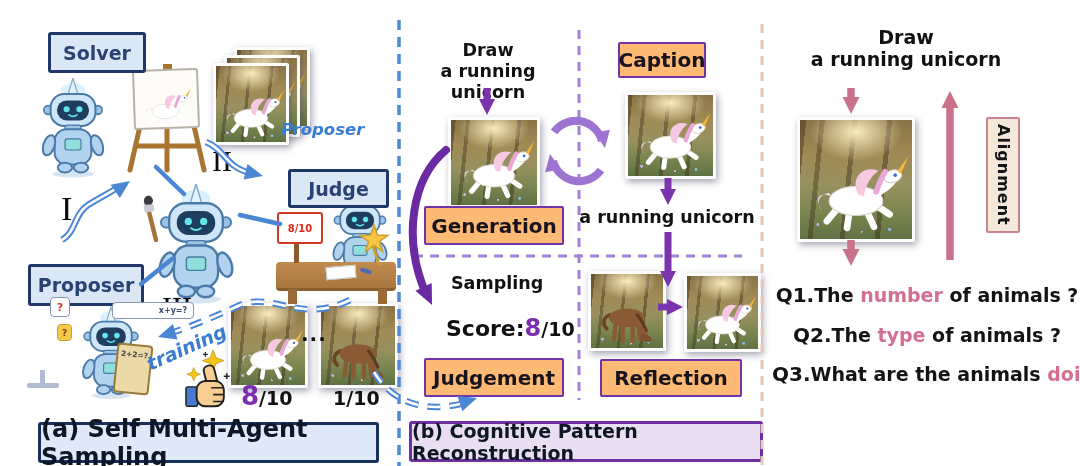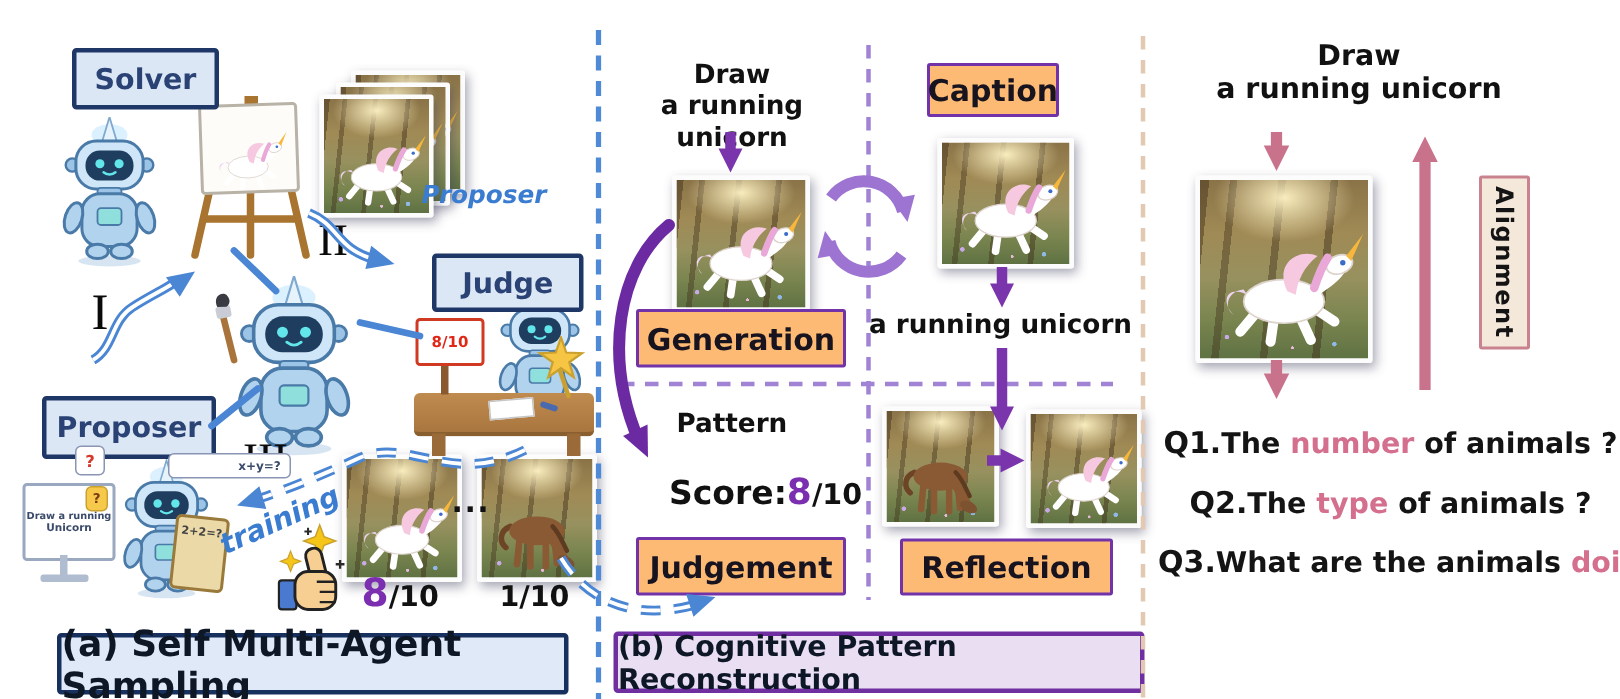--- a/index.html
+++ b/index.html
@@ -158,25 +158,20 @@
   <div class="abs" style="left:276px;top:262px;width:120px;height:26px;border-radius:4px;z-index:3;
        background:linear-gradient(#c08b4f,#a9763f);border-bottom:3px solid #8a5f30;"></div>
   <div class="abs" style="left:288px;top:289px;width:9px;height:15px;background:#9a6a38;z-index:3;"></div>
   <div class="abs" style="left:378px;top:289px;width:9px;height:15px;background:#9a6a38;z-index:3;"></div>
   <div class="abs" style="left:326px;top:266px;width:28px;height:11px;background:#fff;border:1px solid #c5c5c5;transform:rotate(-5deg);z-index:4;"></div>
   <div class="abs" style="left:360px;top:269px;width:12px;height:4px;background:#4a6ab0;border-radius:2px;transform:rotate(18deg);z-index:4;"></div>
 
   <div class="abs role-box" style="left:28px;top:264px;width:110px;height:36px;">
       <span>Proposer</span>
     </div>
-  <div class="abs" style="left:15px;top:322px;width:58px;height:48px;background:#fff;border:2px solid #9aa8c0;border-radius:3px;z-index:3;
-       display:flex;flex-direction:column;align-items:center;justify-content:center;text-align:center;">
-    <div style="font-size:6.5px;font-weight:bold;color:#3a4a6a;">Draw a running</div>
-    <div style="font-size:7px;font-weight:bold;color:#3a4a6a;">Unicorn</div>
-  </div>
   <div class="abs" style="left:40px;top:370px;width:5px;height:14px;background:#b0bdd0;z-index:3;"></div>
   <div class="abs" style="left:27px;top:383px;width:32px;height:5px;background:#b0bdd0;border-radius:2px;z-index:3;"></div>
   <svg class="robot-svg" style="left:74px;top:306px;" width="74" height="94" viewBox="0 0 100 125">
       <use href="#robot"></use>
     </svg>
   <div class="abs bubble" style="left:50px;top:297px;width:18px;height:18px;font-size:11px;color:#d43a2a;">?</div>
   <div class="abs bubble" style="left:57px;top:324px;width:13px;height:15px;font-size:9px;background:#f6c94a;border-color:#caa12f;color:#7a3a10;">?</div>
   <div class="abs bubble" style="left:112px;top:302px;width:40px;height:15px;font-size:8px;padding-left:40px;">x+y=?</div>
   <div class="abs" style="left:115px;top:344px;width:32px;height:42px;background:#ecd9a8;border:2px solid #9a7a3a;border-radius:4px;
        transform:rotate(6deg);z-index:4;display:flex;align-items:flex-start;justify-content:center;padding-top:4px;">
@@ -233,21 +228,21 @@
   <div class="abs plabel-box" style="left:618px;top:42px;width:84px;height:32px;">
       <span>Caption</span>
     </div>
   <div class="img-card" style="left:625px;top:92px;width:85px;height:81px;">
     <svg viewBox="0 0 100 90" preserveAspectRatio="xMidYMax meet">
         <use href="#unicorn"></use>
       </svg>
     </div>
   <div class="abs prompt" style="left:572px;top:207px;width:190px;font-size:17.5px;">a running unicorn</div>
 
-  <div class="abs prompt" style="left:451px;top:273px;font-size:17.5px;">Pattern</div>
+  <div class="abs prompt" style="left:451px;top:273px;font-size:17.5px;">Sampling</div>
   <div class="abs score-line" style="left:446px;top:314px;">
     <span style="font-size:22px;">Score:</span>
     <span style="font-size:24px;color:#7b2fb0;">8</span>
     <span style="font-size:19px;">/10</span>
   </div>
   <div class="abs plabel-box" style="left:424px;top:358px;width:136px;height:35px;">
       <span>Judgement</span>
     </div>
 
   <div class="img-card" style="left:588px;top:271px;width:72px;height:74px;">

